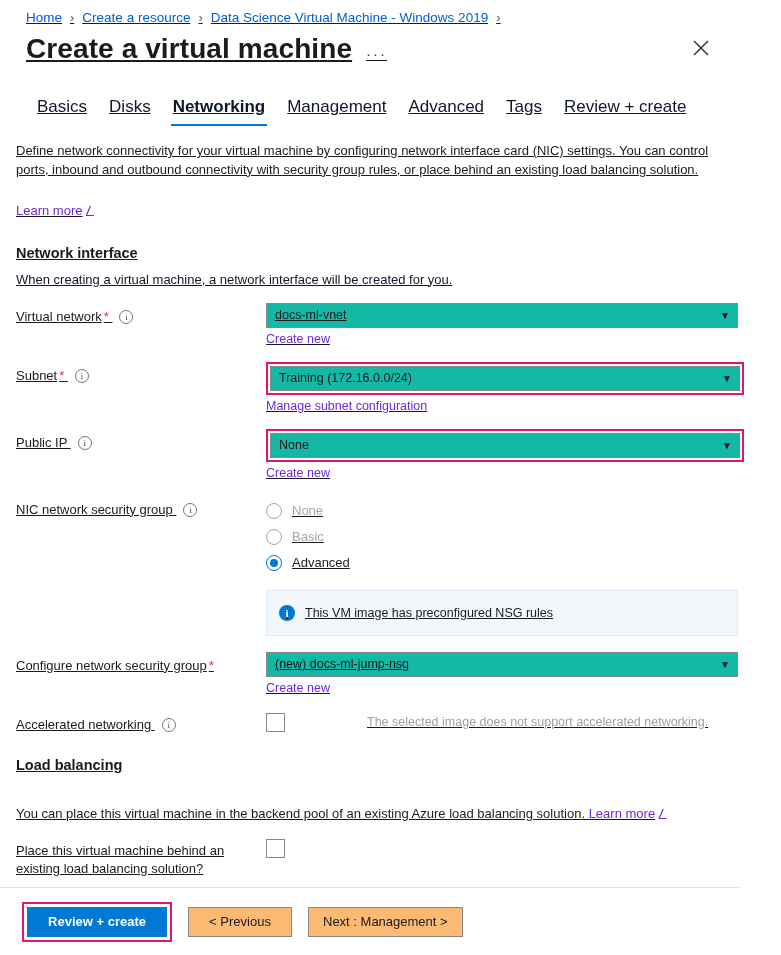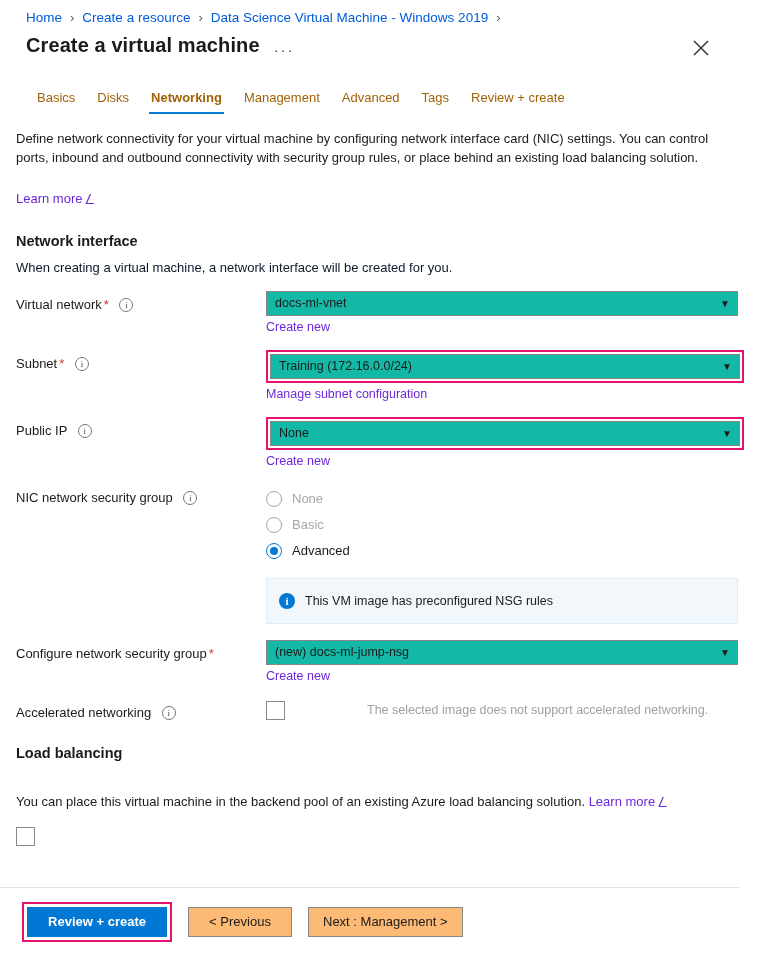--- a/index.html
+++ b/index.html
@@ -10,20 +10,21 @@
     font-family: "Liberation Sans", sans-serif;
     color: #1b1b1b;
     font-size: 13px;
     overflow: hidden;
   }
   .page {
     position: relative;
     width: 740px;
     height: 955px;
     background: #fff;
+    text-decoration: underline;
   }
 
   
   .breadcrumb {
     display: flex;
     align-items: center;
     padding: 10px 0 4px 26px;
     font-size: 13.5px;
   }
   .breadcrumb .crumb {
@@ -38,21 +39,21 @@
   }
 
   
   .title-row {
     display: flex;
     align-items: center;
     padding: 4px 24px 0 26px;
     position: relative;
   }
   .page-title {
-    font-size: 20px;
+    font-size: 28px;
     font-weight: 600;
     color: #1b1b1b;
     letter-spacing: .1px;
   }
   .ellipsis-btn {
     margin-left: 14px;
     color: #3b3b3b;
     font-size: 15px;
     letter-spacing: 2px;
     cursor: pointer;
@@ -71,22 +72,22 @@
   
   .tabs {
     display: flex;
     align-items: flex-end;
     padding: 0 26px;
     margin-top: 26px;
     gap: 0px;
   }
   .tab {
     padding: 6px 11px 9px 11px;
-    font-size: 13px;
-    color: #a16207;
+    font-size: 17px;
+    color: #0f172a;
     cursor: pointer;
     position: relative;
     white-space: nowrap;
   }
   .tab.active {
     font-weight: 600;
   }
   .tab.active::after {
     content: "";
     position: absolute;
@@ -477,20 +478,21 @@
       </div>
     </div>
 
     <div class="section-head">Load balancing</div>
     <div class="lb-text">
       <span>You can place this virtual machine in the backend pool of an existing Azure load balancing solution.</span>
       <span class="link">Learn more</span><span class="link extlink-icon">⎳</span>
     </div>
 
     <div class="form-row">
+      <div class="form-label">Place this virtual machine behind an existing load balancing solution?</div>
       <div class="field-col">
         <span class="checkbox big"></span>
       </div>
     </div>
 
   </div>
 
   <div class="footer">
     <span class="btn-highlight">
       <span class="btn primary">Review + create</span>

